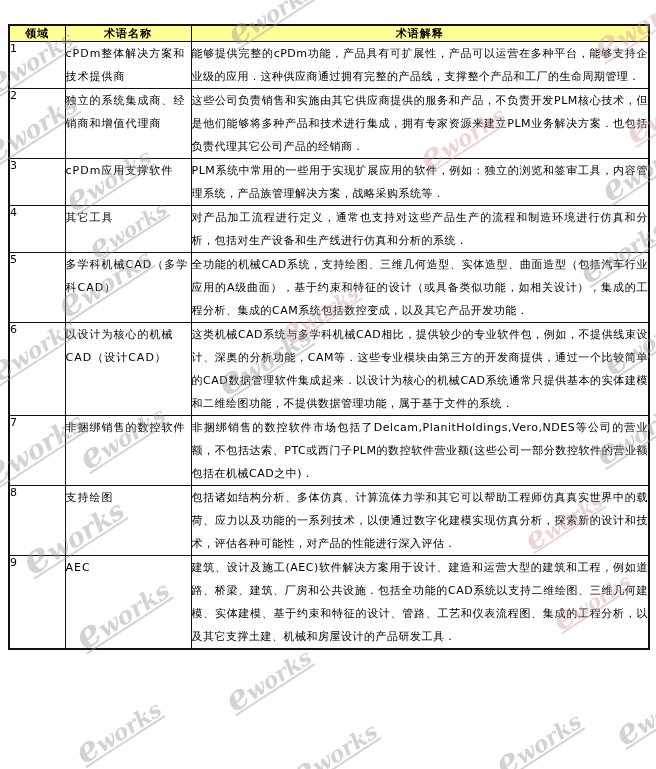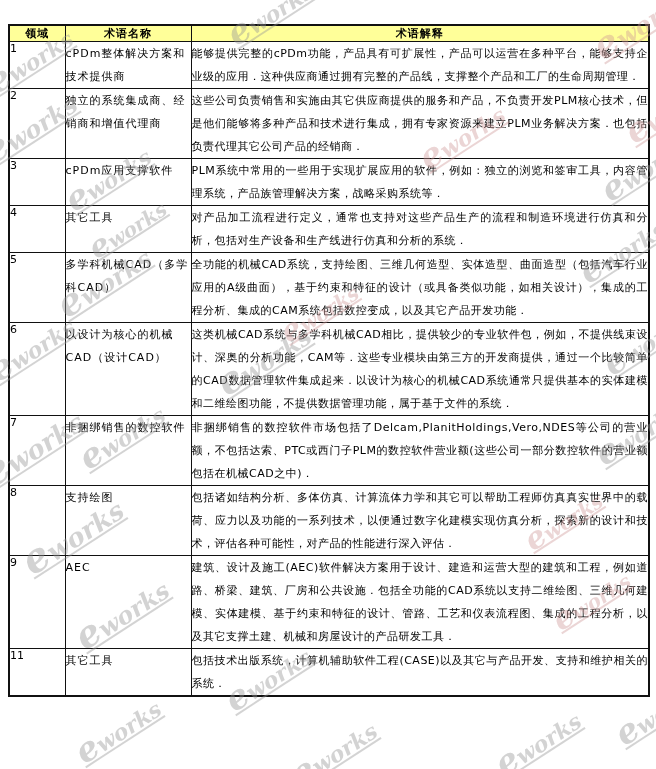--- a/index.html
+++ b/index.html
@@ -143,25 +143,20 @@
       <tr>
         <td class="num">8</td>
         <td class="term">支持绘图</td>
         <td class="def">包括诸如结构分析、多体仿真、计算流体力学和其它可以帮助工程师仿真真实世界中的载荷、应力以及功能的一系列技术，以便通过数字化建模实现仿真分析，探索新的设计和技术，评估各种可能性，对产品的性能进行深入评估．</td>
       </tr>
       <tr>
         <td class="num">9</td>
         <td class="term">AEC</td>
         <td class="def">建筑、设计及施工(AEC)软件解决方案用于设计、建造和运营大型的建筑和工程，例如道路、桥梁、建筑、厂房和公共设施．包括全功能的CAD系统以支持二维绘图、三维几何建模、实体建模、基于约束和特征的设计、管路、工艺和仪表流程图、集成的工程分析，以及其它支撑土建、机械和房屋设计的产品研发工具．</td>
       </tr>
-      <tr>
-        <td class="num">11</td>
-        <td class="term">其它工具</td>
-        <td class="def">包括技术出版系统，计算机辅助软件工程(CASE)以及其它与产品开发、支持和维护相关的系统．</td>
-      </tr>
     </tbody>
   </table>
 
   <div class="wm-layer">
     <span class="wm" style="left:-18px; top:42px;  font-size:22px;">eworks</span>
     <span class="wm" style="left:222px; top:-6px;  font-size:22px;">eworks</span>
     <span class="wm pink" style="left:588px; top:4px;   font-size:24px;">eworks</span>
     <span class="wm" style="left:-22px; top:108px; font-size:24px;">eworks</span>
     <span class="wm pink" style="left:414px; top:118px; font-size:22px;">eworks</span>
     <span class="wm pink" style="left:620px; top:92px;  font-size:22px;">eworks</span>

